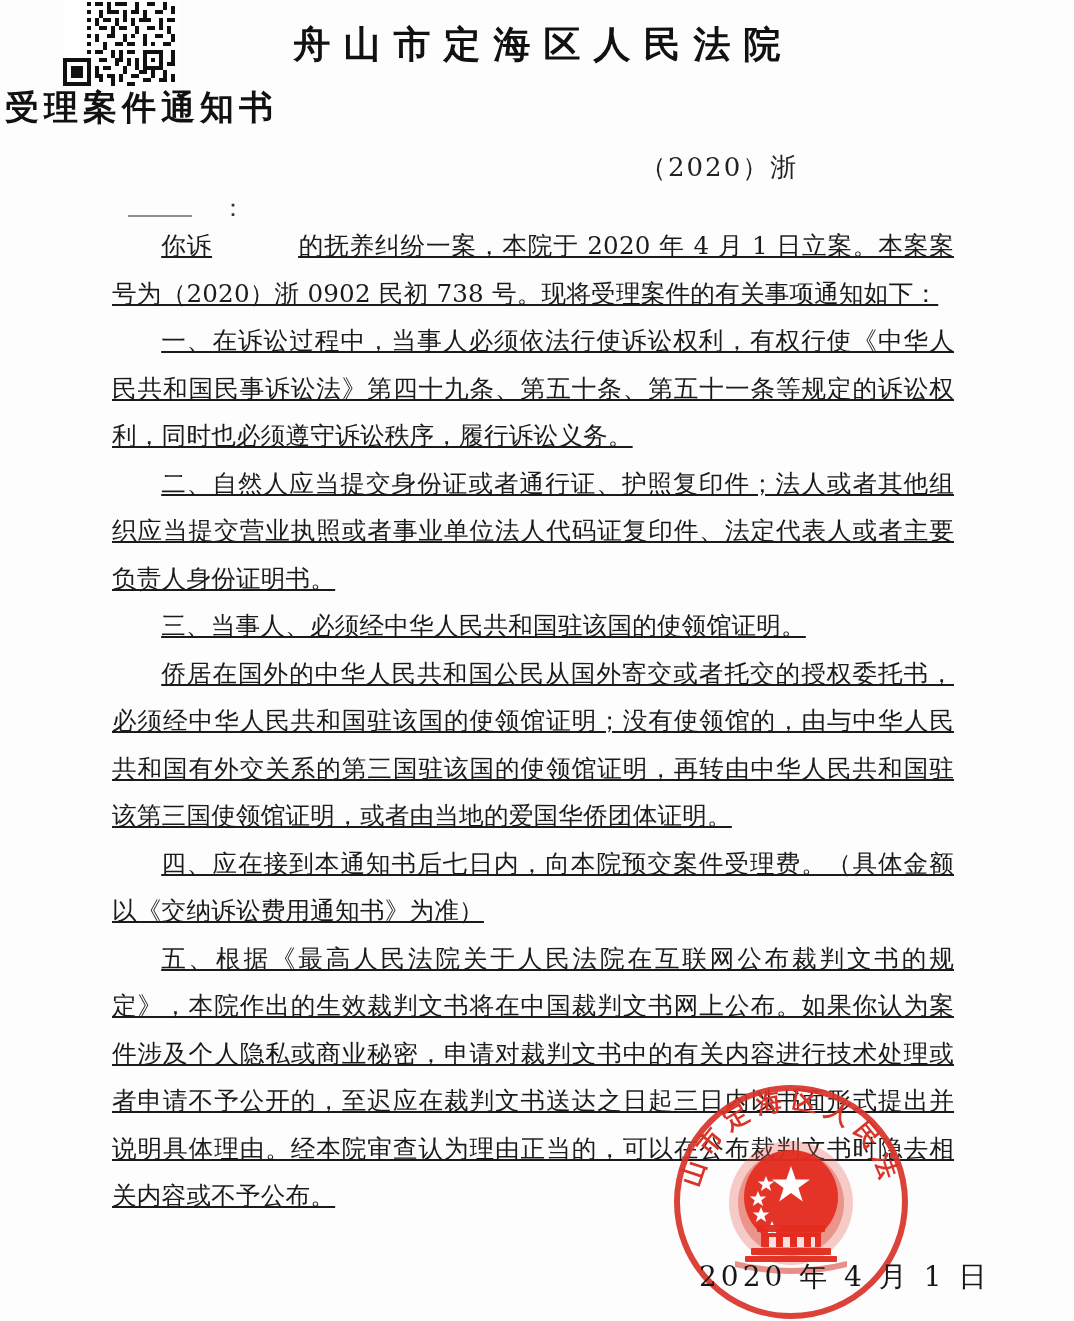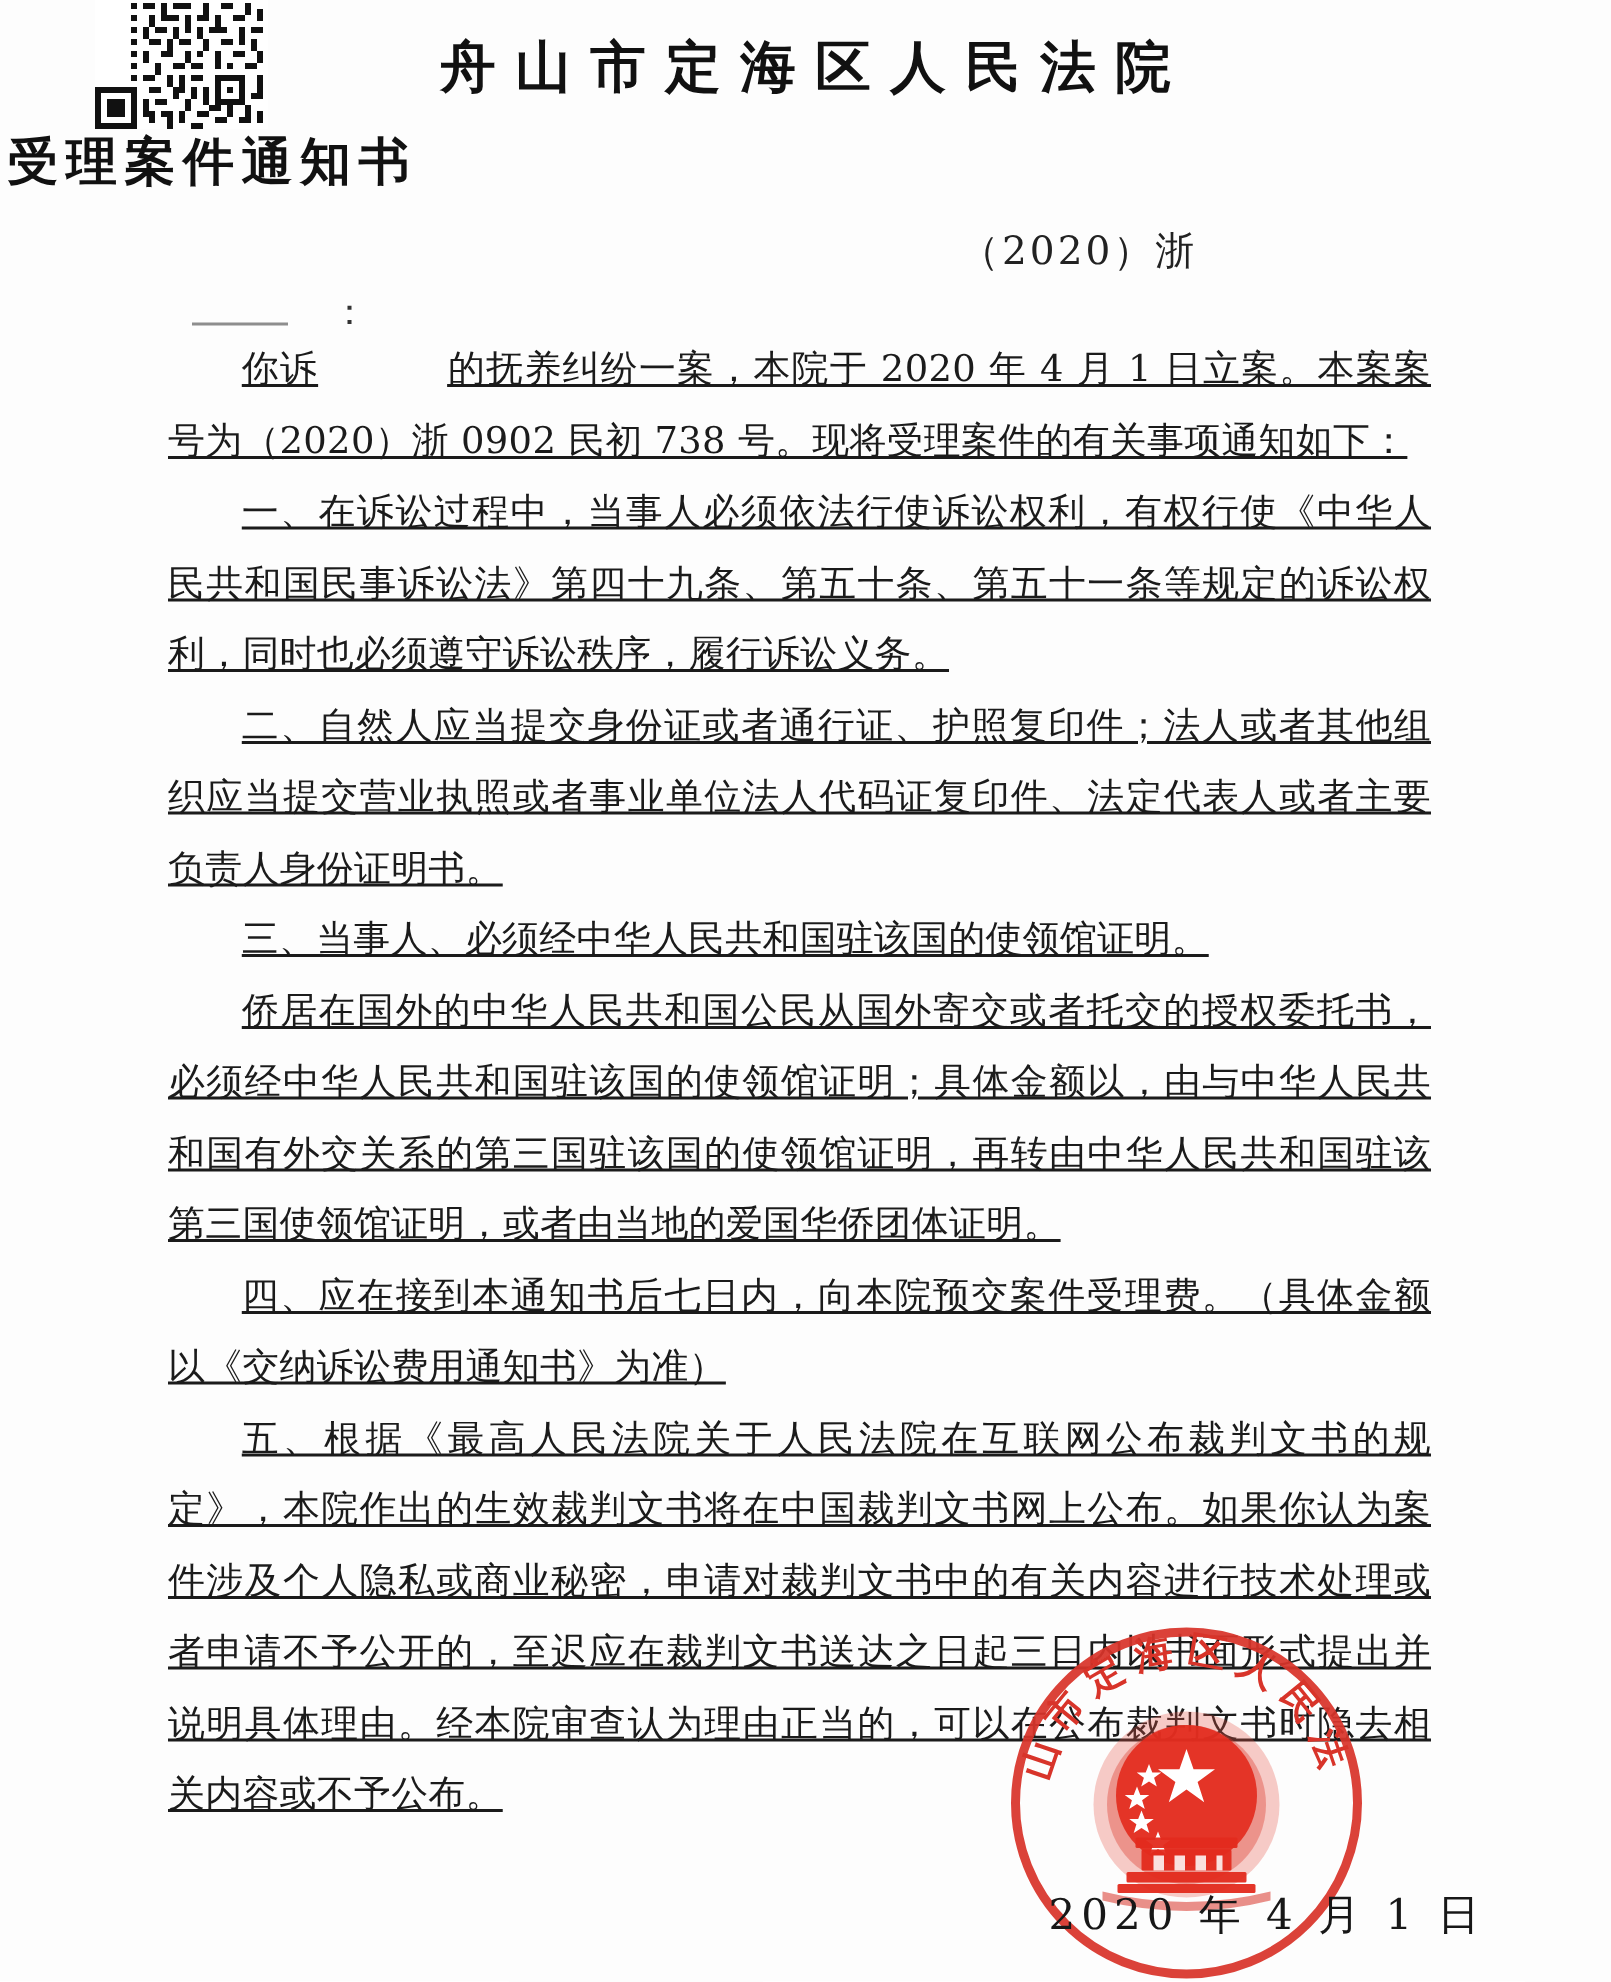--- a/index.html
+++ b/index.html
@@ -287,21 +287,21 @@
     <div id="recipient-colon">：</div>
   </div>
 
   <div id="body-text">
 
     <p class="indent"><span>你诉</span><span class="redact-gap"></span><span>的抚养纠纷一案，本院于 2020 年 4 月 1 日立案。本案案号为（2020）浙 0902 民初 738 号。现将受理案件的有关事项通知如下：</span></p>
 
     <p class="indent">一、在诉讼过程中，当事人必须依法行使诉讼权利，有权行使《中华人民共和国民事诉讼法》第四十九条、第五十条、第五十一条等规定的诉讼权利，同时也必须遵守诉讼秩序，履行诉讼义务。</p>
     <p class="indent">二、自然人应当提交身份证或者通行证、护照复印件；法人或者其他组织应当提交营业执照或者事业单位法人代码证复印件、法定代表人或者主要负责人身份证明书。</p>
     <p class="indent">三、当事人、必须经中华人民共和国驻该国的使领馆证明。</p>
-    <p class="indent">侨居在国外的中华人民共和国公民从国外寄交或者托交的授权委托书，必须经中华人民共和国驻该国的使领馆证明；具体金额以，由与中华人民共和国有外交关系的第三国驻该国的使领馆证明，再转由中华人民共和国驻该第三国使领馆证明，或者由当地的爱国华侨团体证明。</p>
+    <p class="indent">侨居在国外的中华人民共和国公民从国外寄交或者托交的授权委托书，必须经中华人民共和国驻该国的使领馆证明；没有使领馆的，由与中华人民共和国有外交关系的第三国驻该国的使领馆证明，再转由中华人民共和国驻该第三国使领馆证明，或者由当地的爱国华侨团体证明。</p>
     <p class="indent">四、应在接到本通知书后七日内，向本院预交案件受理费。（具体金额以《交纳诉讼费用通知书》为准）</p>
     <p class="indent">五、根据《最高人民法院关于人民法院在互联网公布裁判文书的规定》，本院作出的生效裁判文书将在中国裁判文书网上公布。如果你认为案件涉及个人隐私或商业秘密，申请对裁判文书中的有关内容进行技术处理或者申请不予公开的，至迟应在裁判文书送达之日起三日内以书面形式提出并说明具体理由。经本院审查认为理由正当的，可以在公布裁判文书时隐去相关内容或不予公布。</p>
 
   </div>
 
   <div id="seal">
     <svg width="238" height="238" viewBox="0 0 238 238">
       <defs>
         <path id="sealArc" d="M 26,119 A 93,93 0 0 1 212,119" fill="none"></path>
       </defs>

